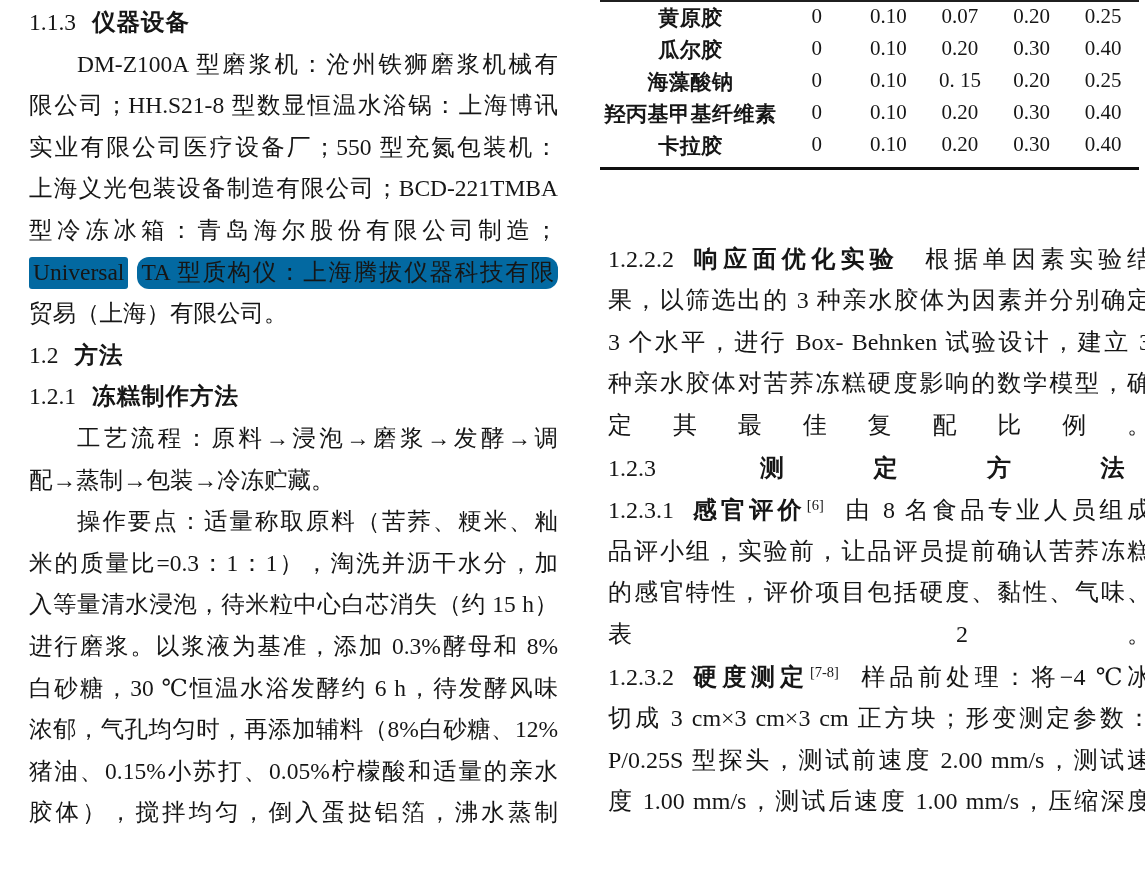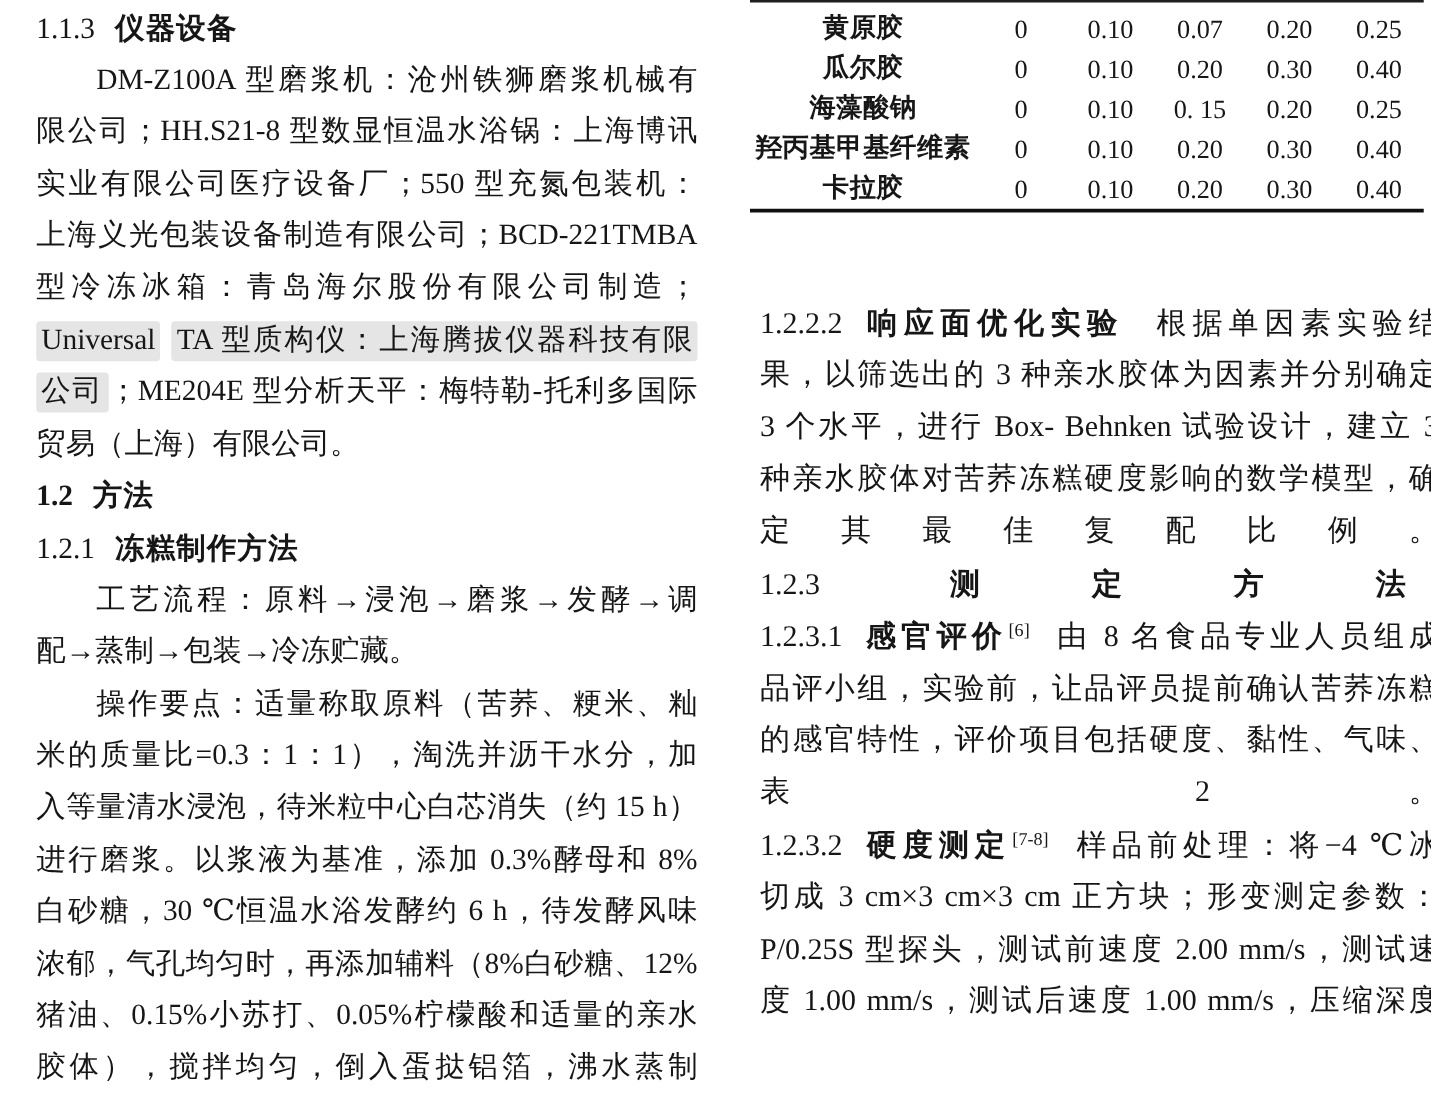--- a/index.html
+++ b/index.html
@@ -15,44 +15,44 @@
     text-align:justify;text-align-last:justify;white-space:nowrap;margin-left:26px;
   }
   .endline{text-align-last:left;}
   .indent{padding-left:48px;}
   
   .secnum{margin-right:16px;}
   .sectitle{
     font-family:"Liberation Sans","DejaVu Sans",sans-serif;
     font-weight:600;letter-spacing:1px;
   }
-  .boldnum{font-weight:700;}
+  .boldnum{font-weight:400;}
   .runin-title{
     font-family:"Liberation Sans","DejaVu Sans",sans-serif;
     font-weight:600;margin-right:26px;letter-spacing:0.5px;
   }
   .runin-num{margin-right:15px;}
   
-  .hl{background:#e5e5e5;padding:2px 4px 4px 4px;border-radius:3px;}
-  .hl-gap{margin-left:9px;}
+  .hl{background:#0369a1;padding:2px 4px 4px 4px;border-radius:3px;}
+  .hl-gap{margin-left:9px;border-radius:12px;}
   
   .supref{font-size:14.5px;position:relative;top:-8px;margin-left:1px;margin-right:18px;}
   
   .rcol{position:absolute;left:608px;top:209px;width:543px;margin-top:29px;}
   .rline{
     height:41.8px;line-height:41.8px;font-size:24px;
     text-align:justify;text-align-last:justify;white-space:nowrap;
   }
   
   .gum-table{
     position:absolute;left:600px;top:0;width:539px;
     border-top:2px solid #1f1f1f;border-bottom:3.5px solid #101010;
     padding:2px 0 3px 0;
   }
-  .trow{display:flex;height:32px;align-items:flex-end;}
+  .trow{display:flex;height:32px;align-items:flex-start;}
   .tlabel{
     width:181px;text-align:center;font-size:21px;
     font-family:"Liberation Sans","DejaVu Sans",sans-serif;font-weight:600;
     letter-spacing:0.5px;
   }
   .tval{width:71.6px;text-align:center;font-size:21px;}
 </style>
 </head>
 <body>
 
@@ -67,23 +67,20 @@
     <div class="lline indent">DM-Z100A 型磨浆机：沧州铁狮磨浆机械有</div>
     <div class="lline">限公司；HH.S21-8 型数显恒温水浴锅：上海博讯</div>
     <div class="lline">实业有限公司医疗设备厂；550 型充氮包装机：</div>
     <div class="lline">上海义光包装设备制造有限公司；BCD-221TMBA</div>
     <div class="lline">型冷冻冰箱：青岛海尔股份有限公司制造；</div>
 
     <div class="lline">
       <span class="hl">Universal</span><span class="hl hl-gap">TA 型质构仪：上海腾拔仪器科技有限</span>
     </div>
 
-    <div class="lline">
-      <span class="hl">公司</span><span>；ME204E 型分析天平：梅特勒-托利多国际</span>
-    </div>
 
     <div class="lline endline">贸易（上海）有限公司。</div>
 
     <div class="lline endline">
       <span class="secnum boldnum">1.2</span><span class="sectitle">方法</span>
     </div>
 
     <div class="lline endline">
       <span class="secnum">1.2.1</span><span class="sectitle">冻糕制作方法</span>
     </div>

